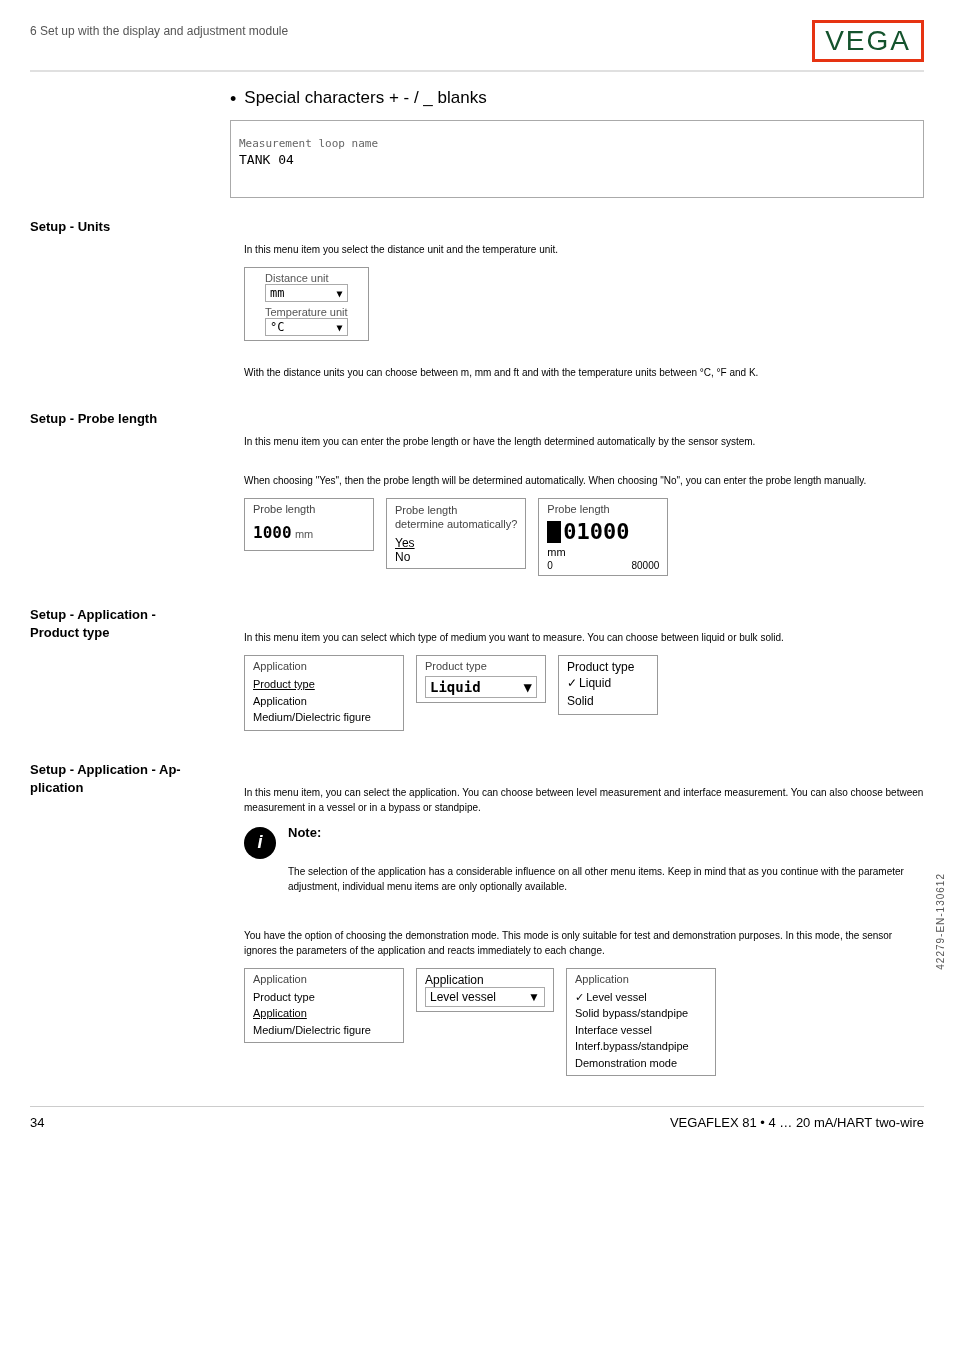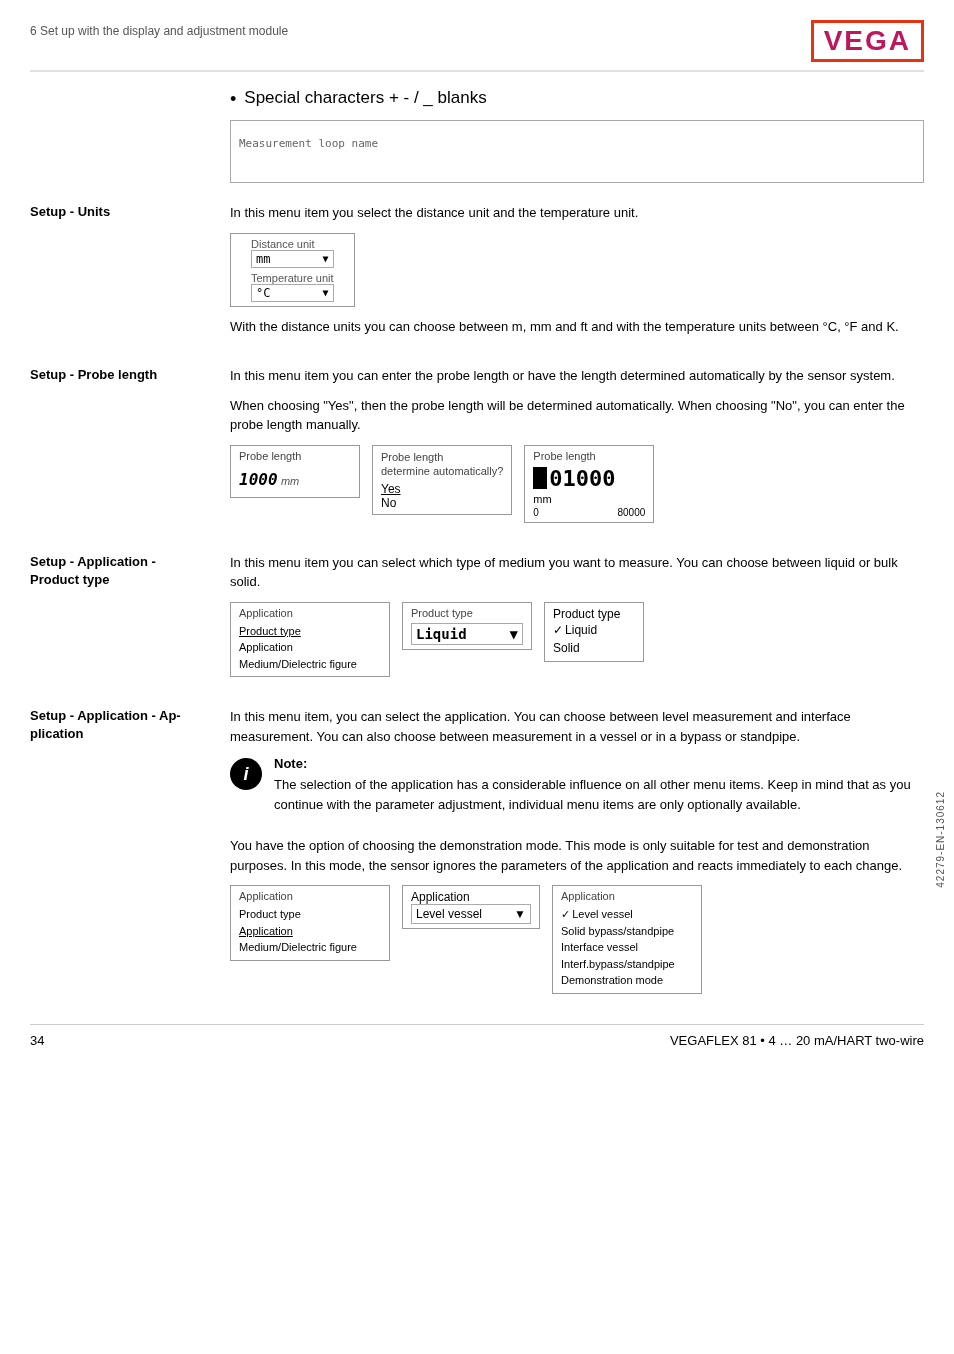--- a/index.html
+++ b/index.html
@@ -28,22 +28,22 @@
       margin-bottom: 16px;
       gap: 20px;
     }
     .header-text {
       font-size: 12px;
       color: #555;
       padding-top: 4px;
     }
     .logo {
       font-size: 28px;
-      font-weight: 700;
-      color: #be185d;
+      font-weight: 400;
+      color: #14532d;
       letter-spacing: 2px;
       border: 3px solid #e63312;
       padding: 2px 10px;
     }
 
     
     .bullet-section {
       display: flex;
       align-items: flex-start;
       margin-left: 200px;
@@ -78,41 +78,42 @@
     }
 
     .measurement-box {
       margin-left: 200px;
       margin-bottom: 20px;
     }
 
     
     .section-row {
       display: flex;
-      gap: 0;
+      gap: 14px;
       margin-bottom: 20px;
     }
     .section-label {
       width: 180px;
       min-width: 180px;
       font-weight: bold;
       font-size: 13px;
       line-height: 1.4;
       padding-top: 0;
       flex-shrink: 0;
     }
     .section-content {
       flex: 1;
       padding-left: 20px;
     }
 
     .section-content p {
-      font-size: 13px;
+      font-size: 10px;
       line-height: 1.5;
       margin-bottom: 10px;
+      margin-top: 24px;
     }
 
     
     .widget-row {
       display: flex;
       gap: 12px;
       margin-bottom: 10px;
       align-items: flex-start;
     }
 
@@ -390,20 +391,21 @@
   </div>
 
   <div class="bullet-section">
     <span class="bullet">•</span>
     <span class="bullet-text">Special characters + - / _ blanks</span>
   </div>
 
   <div class="measurement-box">
     <div class="input-display">
       <div class="label">Measurement loop name</div>
+      <div class="value">TANK 04</div>
       <br>
     </div>
   </div>
 
   <div class="section-row">
     <div class="section-label">Setup - Units</div>
     <div class="section-content">
       <p>In this menu item you select the distance unit and the temperature unit.</p>
       <div class="widget-row">
         <div class="units-widget">
@@ -425,21 +427,21 @@
 
   <div class="section-row">
     <div class="section-label">Setup - Probe length</div>
     <div class="section-content">
       <p>In this menu item you can enter the probe length or have the length determined automatically by the sensor system.</p>
       <p>When choosing "Yes", then the probe length will be determined automatically. When choosing "No", you can enter the probe length manually.</p>
       <div class="widget-row">
 
         <div class="probe-length-widget">
           <div class="pl-title">Probe length</div>
-          <div style="margin-top:8px; margin-bottom:4px;font-style:italic;">
+          <div style="margin-top:8px; margin-bottom:4px;">
             <span class="pl-value">1000</span>
             <span class="pl-unit">mm</span>
           </div>
         </div>
 
         <div class="probe-auto-widget">
           <div class="pa-title">
             <span>Probe length</span><br>
             <span>determine automatically?</span>
           </div>

